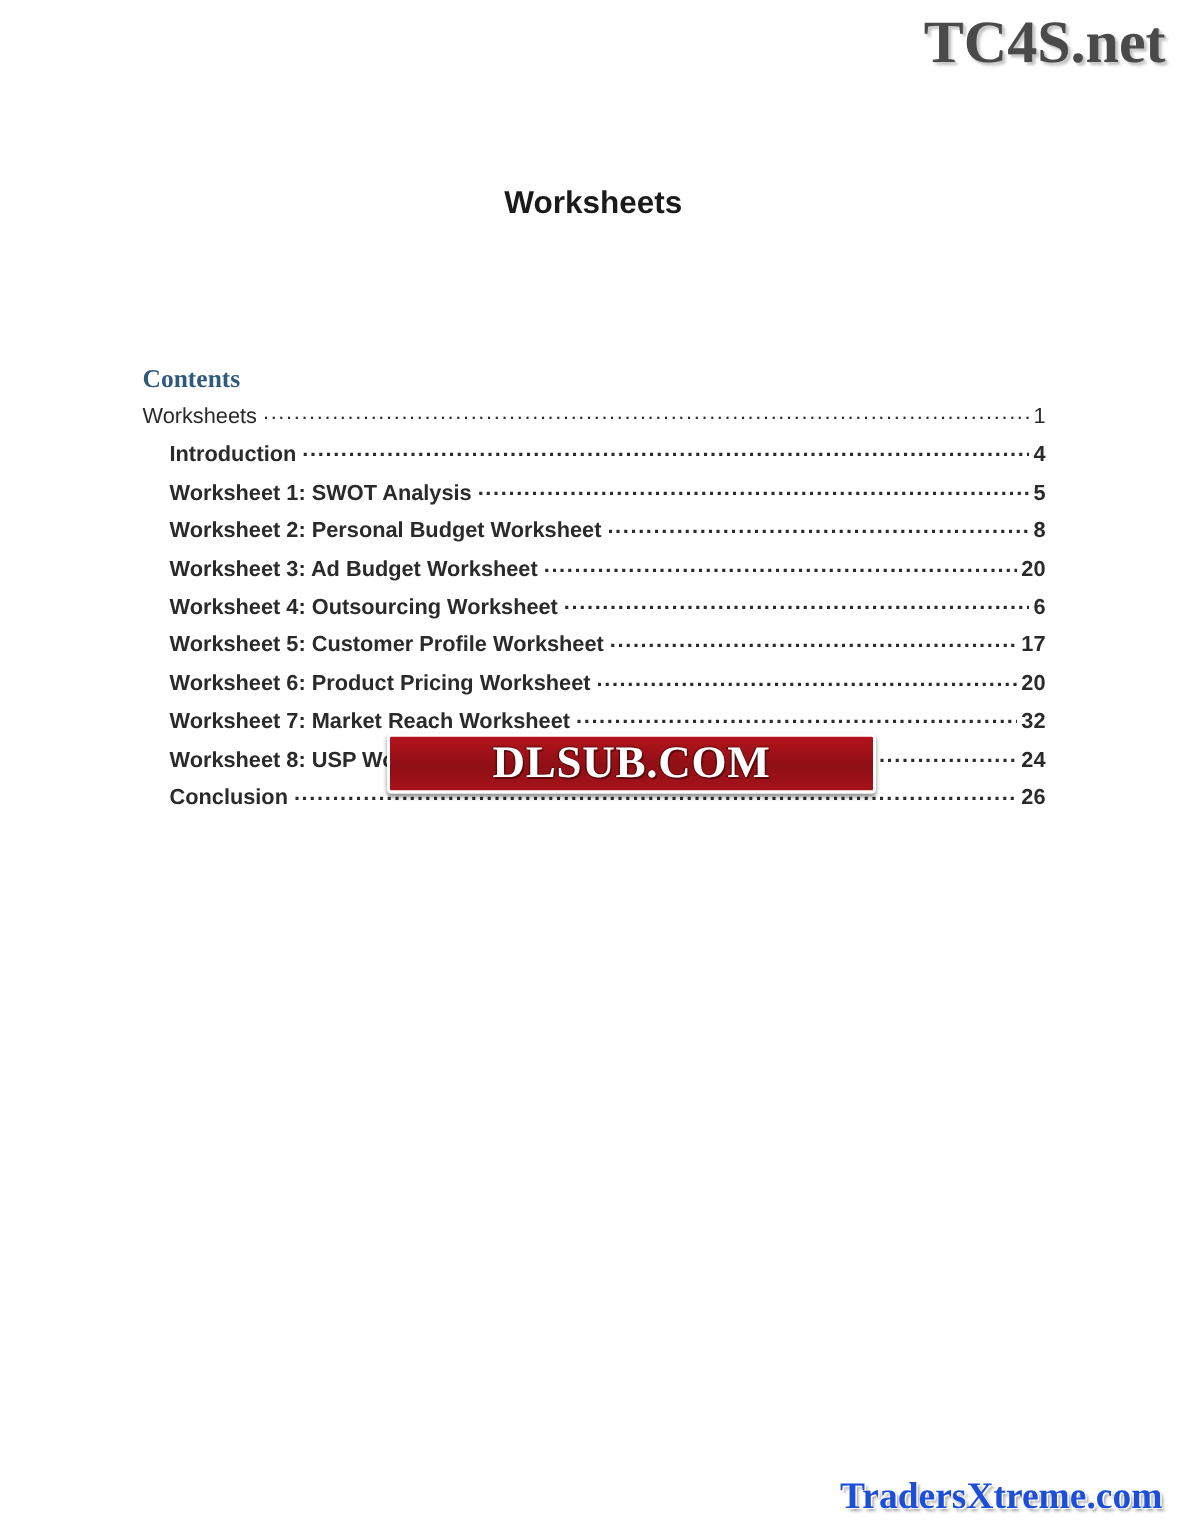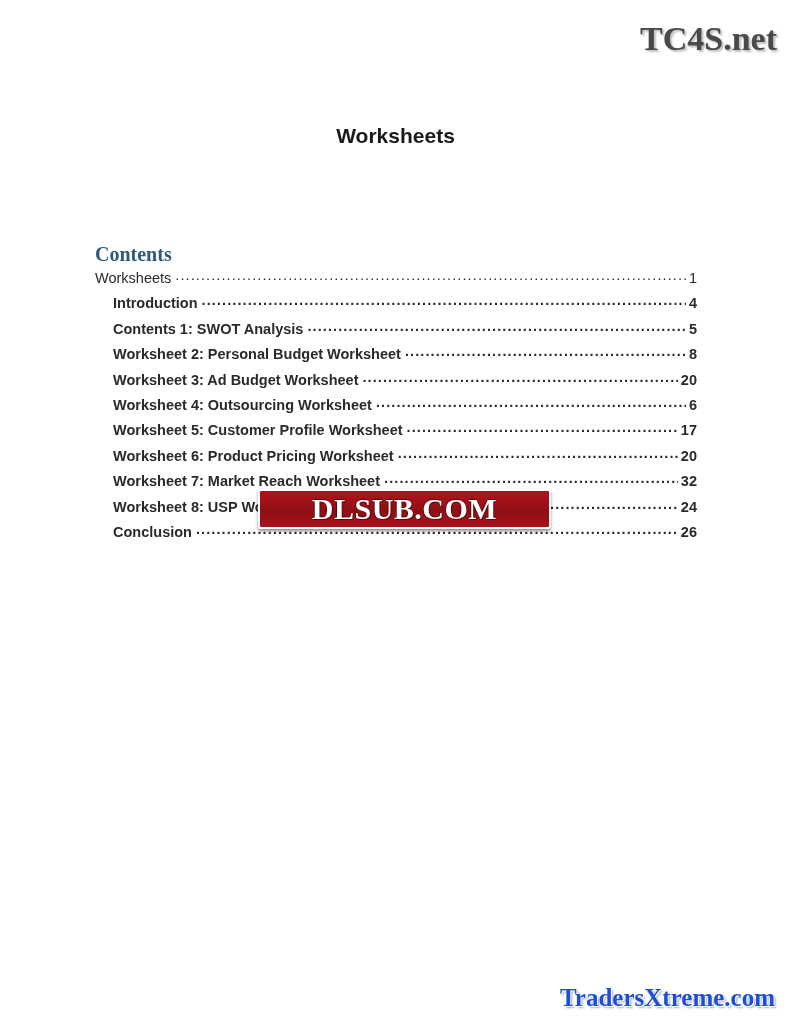--- a/index.html
+++ b/index.html
@@ -16,24 +16,24 @@
   }
 
   .page {
     position: absolute;
     inset: 0;
   }
 
   
   .top-watermark {
     position: absolute;
-    top: 20px;
+    top: 4px;
     right: 14px;
     font-family: "Liberation Serif", serif;
-    font-size: 34px;
+    font-size: 40px;
     font-weight: bold;
     color: #4a4a4a;
     letter-spacing: 0px;
     text-shadow: 1px 1px 0 #c9c9c9, 2px 2px 2px rgba(0,0,0,0.25);
   }
 
   
   .doc-title {
     position: absolute;
     top: 124px;
@@ -45,21 +45,21 @@
     font-weight: bold;
     color: #1a1a1a;
   }
 
   
   .contents-heading {
     position: absolute;
     top: 243px;
     left: 95px;
     font-family: "Liberation Serif", serif;
-    font-size: 20px;
+    font-size: 17px;
     font-weight: bold;
     color: #2e5b7b;
   }
 
   .toc {
     position: absolute;
     top: 266px;
     left: 95px;
     width: 602px;
   }
@@ -99,21 +99,21 @@
     flex: 0 0 auto;
     padding-left: 3px;
     text-align: right;
   }
 
   
   .stamp {
     position: absolute;
     top: 489px;
     left: 258px;
-    width: 293px;
+    width: 326px;
     height: 40px;
   }
   .stamp-bg {
     position: absolute;
     inset: 0;
     background: linear-gradient(180deg, #b4131b 0%, #8e0f15 55%, #a8121a 100%);
     border: 2px solid #ffffff;
     border-radius: 3px;
     box-shadow: 0 2px 3px rgba(0,0,0,0.45);
   }
@@ -159,21 +159,21 @@
         <span class="toc-label">Worksheets</span>
         <span class="toc-dots">..........................................................................................................................................................</span>
         <span class="toc-page">1</span>
       </div>
       <div class="toc-row level-2">
         <span class="toc-label">Introduction</span>
         <span class="toc-dots">..........................................................................................................................................................</span>
         <span class="toc-page">4</span>
       </div>
       <div class="toc-row level-2">
-        <span class="toc-label">Contents 1: SWOT Analysis</span>
+        <span class="toc-label">Worksheet 1: SWOT Analysis</span>
         <span class="toc-dots">..........................................................................................................................................................</span>
         <span class="toc-page">5</span>
       </div>
       <div class="toc-row level-2">
         <span class="toc-label">Worksheet 2: Personal Budget Worksheet</span>
         <span class="toc-dots">..........................................................................................................................................................</span>
         <span class="toc-page">8</span>
       </div>
       <div class="toc-row level-2">
         <span class="toc-label">Worksheet 3: Ad Budget Worksheet</span>

